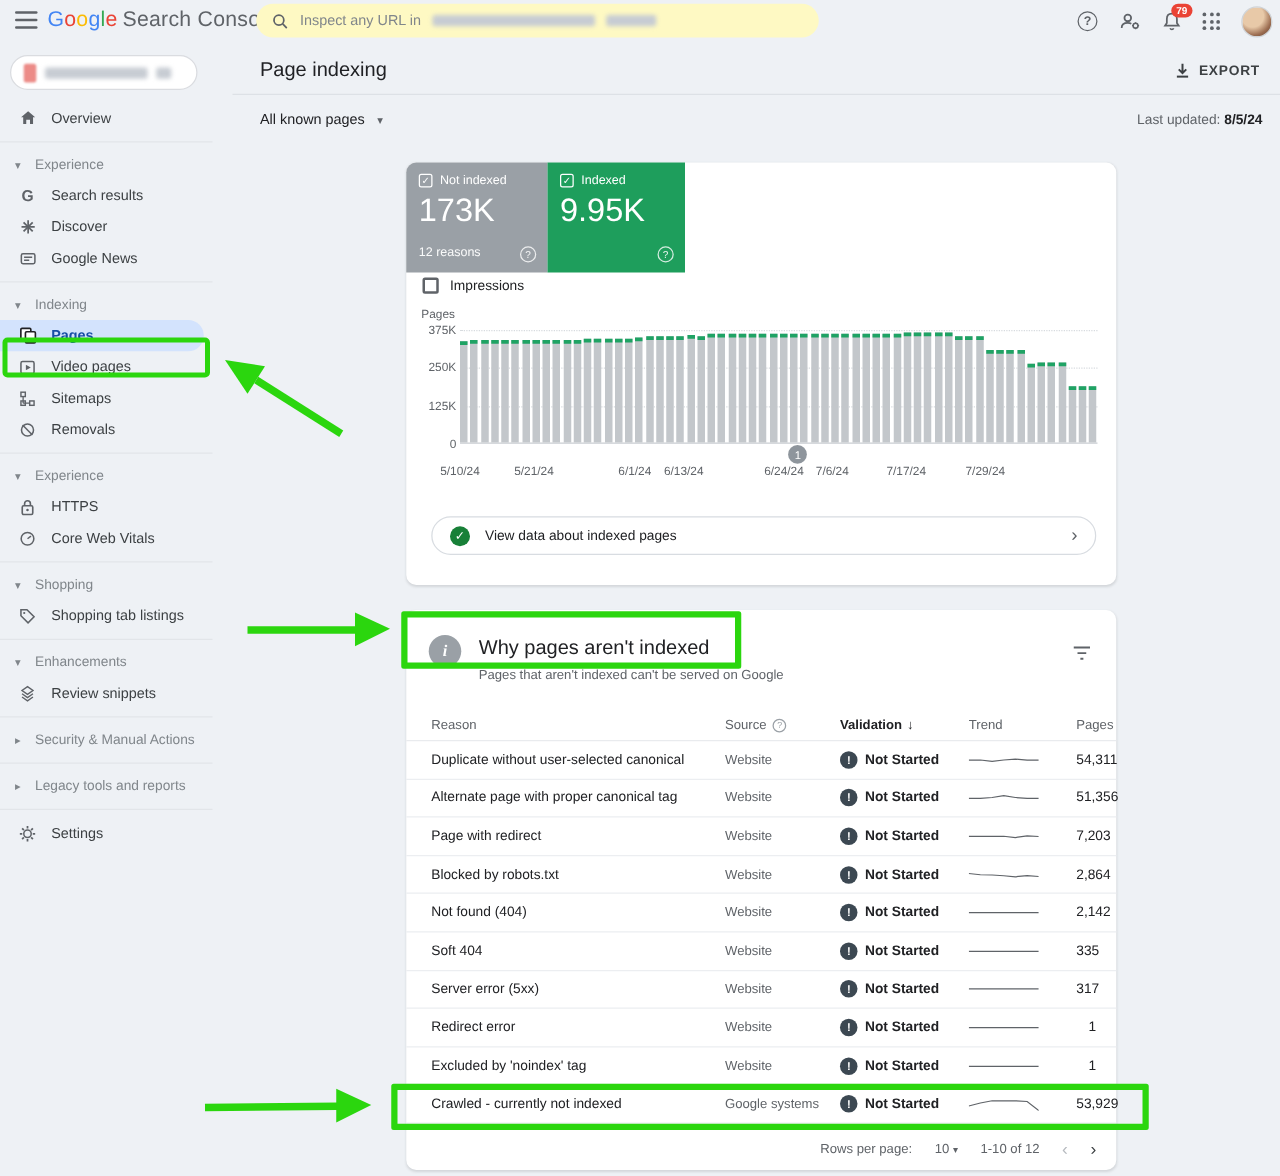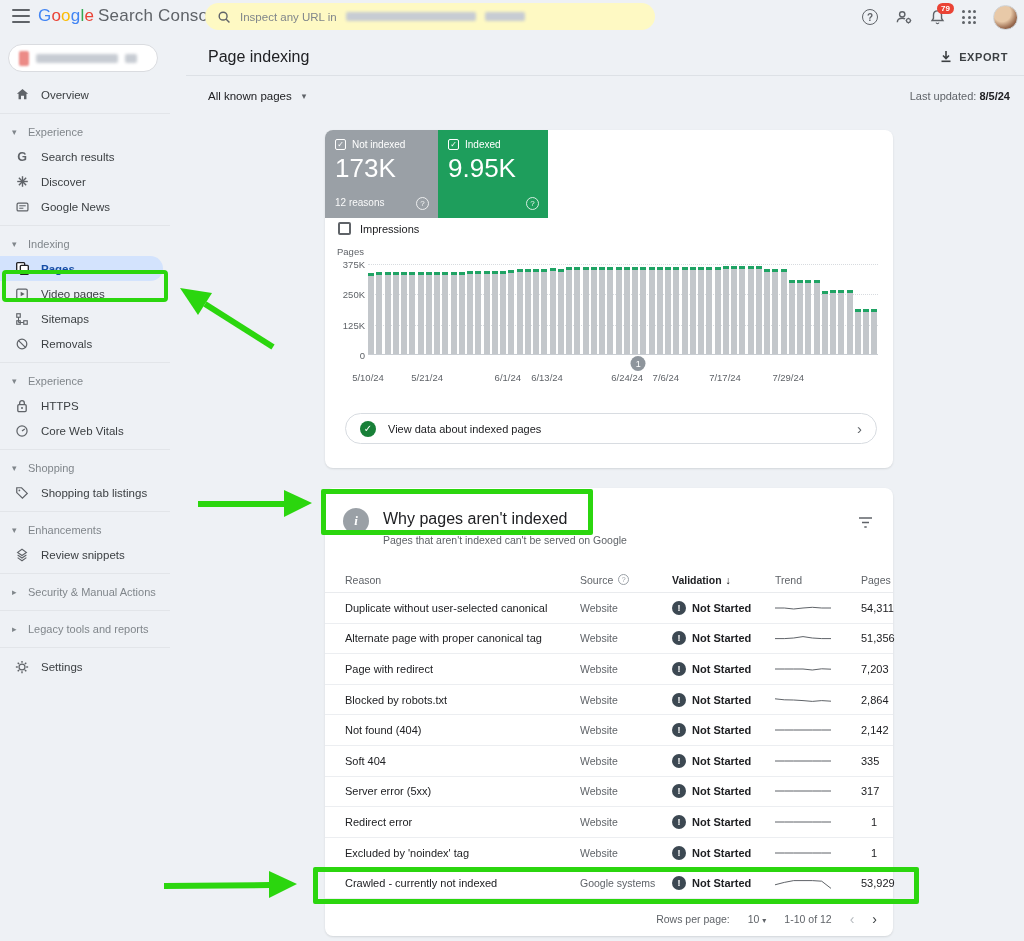--- a/index.html
+++ b/index.html
@@ -82,21 +82,21 @@
 .viewdata .chev{margin-left:auto;color:#5f6368;font-size:15px}
 
 
 .info-ic{position:absolute;left:18px;top:20px;width:26px;height:26px;border-radius:50%;background:#9aa0a6;color:#fff;font-size:13px;font-style:italic;font-weight:bold;display:flex;align-items:center;justify-content:center;font-family:"Liberation Serif",serif}
 .tbl-title{position:absolute;left:58px;top:22px;font-size:16px}
 .tbl-sub{position:absolute;left:58px;top:46px;font-size:10.5px;color:#5f6368}
 .funnel{position:absolute;right:20px;top:28px;cursor:pointer}
 .thead,.trow{display:grid;grid-template-columns:235px 92px 103px 86px 1fr;align-items:center;padding:0 16px 0 20px}
 .thead{position:absolute;left:0;right:0;top:79px;height:26px;font-size:10.5px;color:#5f6368;border-bottom:1px solid #e9ebee}
 .thead .valhead{color:#202124;font-weight:bold;display:flex;gap:4px;align-items:flex-start}
-.thead .srchead{display:flex;gap:5px;align-items:flex-start}
+.thead .srchead{display:flex;gap:5px;align-items:flex-end}
 .thead .q2{width:11px;height:11px;border:1px solid #9aa0a6;border-radius:50%;font-size:7px;color:#9aa0a6;display:flex;align-items:center;justify-content:center}
 .thead .right, .trow .pages{text-align:right}
 .tbody{position:absolute;left:0;right:0;top:105px}
 .trow{height:30.6px;border-bottom:1px solid #eceef1;cursor:pointer}
 .trow .reason{font-size:11px;color:#202124}
 .trow .source{font-size:10.5px;color:#5f6368}
 .trow .val{display:flex;align-items:center;gap:6px;font-size:11px;font-weight:bold;color:#202124}
 .excl{width:14px;height:14px;border-radius:50%;background:#3c4852;color:#fff;font-size:9px;font-weight:bold;display:flex;align-items:center;justify-content:center;flex:none}
 .trow .pages{font-size:11px}
 .pager{position:absolute;right:16px;left:0;top:418px;height:26px;display:flex;align-items:center;justify-content:flex-end;gap:18px;font-size:10.5px;color:#5f6368}

